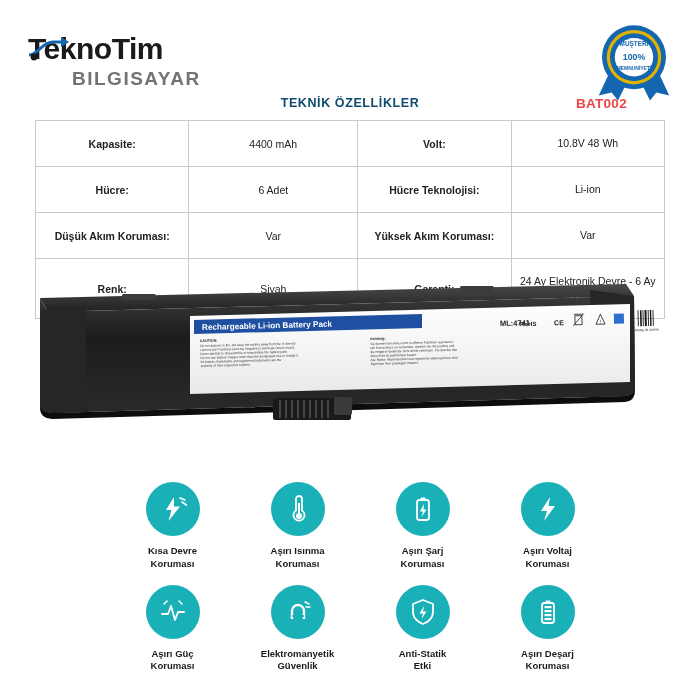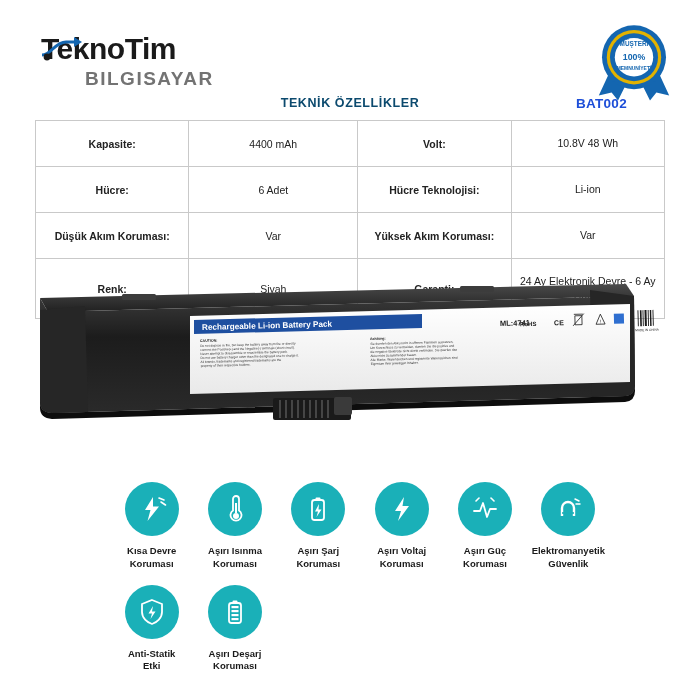--- a/index.html
+++ b/index.html
@@ -10,21 +10,20 @@
     font-family: "Liberation Sans", sans-serif;
     color: #222;
     position: relative;
     overflow: hidden;
   }
 
   
   .header {
     position: relative;
     height: 96px;
-    margin-left: 13px;
   }
   .logo {
     position: absolute;
     left: 28px; top: 34px;
     width: 230px;
   }
   .logo-main {
     font-size: 30px;
     font-weight: bold;
     letter-spacing: -0.5px;
@@ -68,21 +67,21 @@
     font-weight: bold;
     letter-spacing: 0.6px;
     color: #0c4a6e;
   }
   .model-code {
     position: absolute;
     right: 73px; top: 0;
     font-size: 13.5px;
     font-weight: bold;
     letter-spacing: 0.3px;
-    color: #1d4ed8;
+    color: #ef4444;
   }
 
   
   .spec-table {
     position: absolute;
     left: 35px; top: 120px;
     width: 630px;
     border-collapse: collapse;
     font-size: 10.5px;
   }
@@ -113,21 +112,21 @@
     left: 30px; top: 270px;
     width: 640px; height: 185px;
   }
 
   
   .features {
     position: absolute;
     left: 110px; top: 482px;
     width: 500px;
     display: grid;
-    grid-template-columns: repeat(6, 1fr);
+    grid-template-columns: repeat(4, 1fr);
     grid-row-gap: 14px;
     grid-column-gap: 0px;
   }
   .feature {
     text-align: center;
   }
   .circle {
     width: 54px; height: 54px;
     border-radius: 50%;
     background: #1ab0b8;

